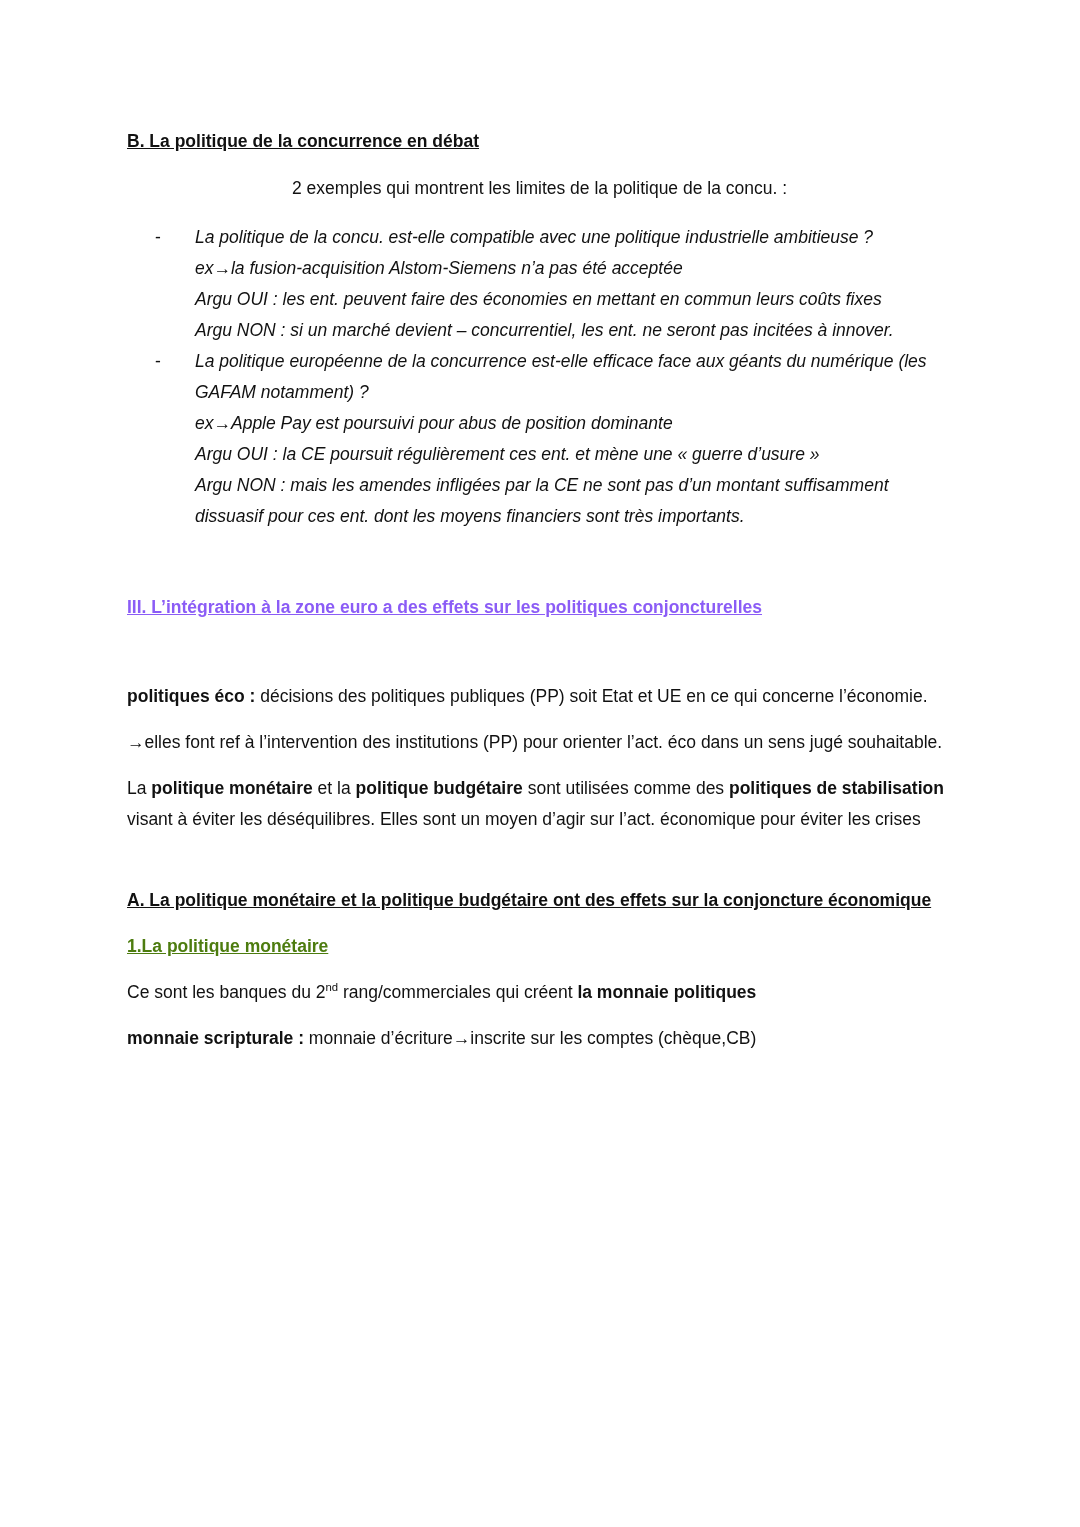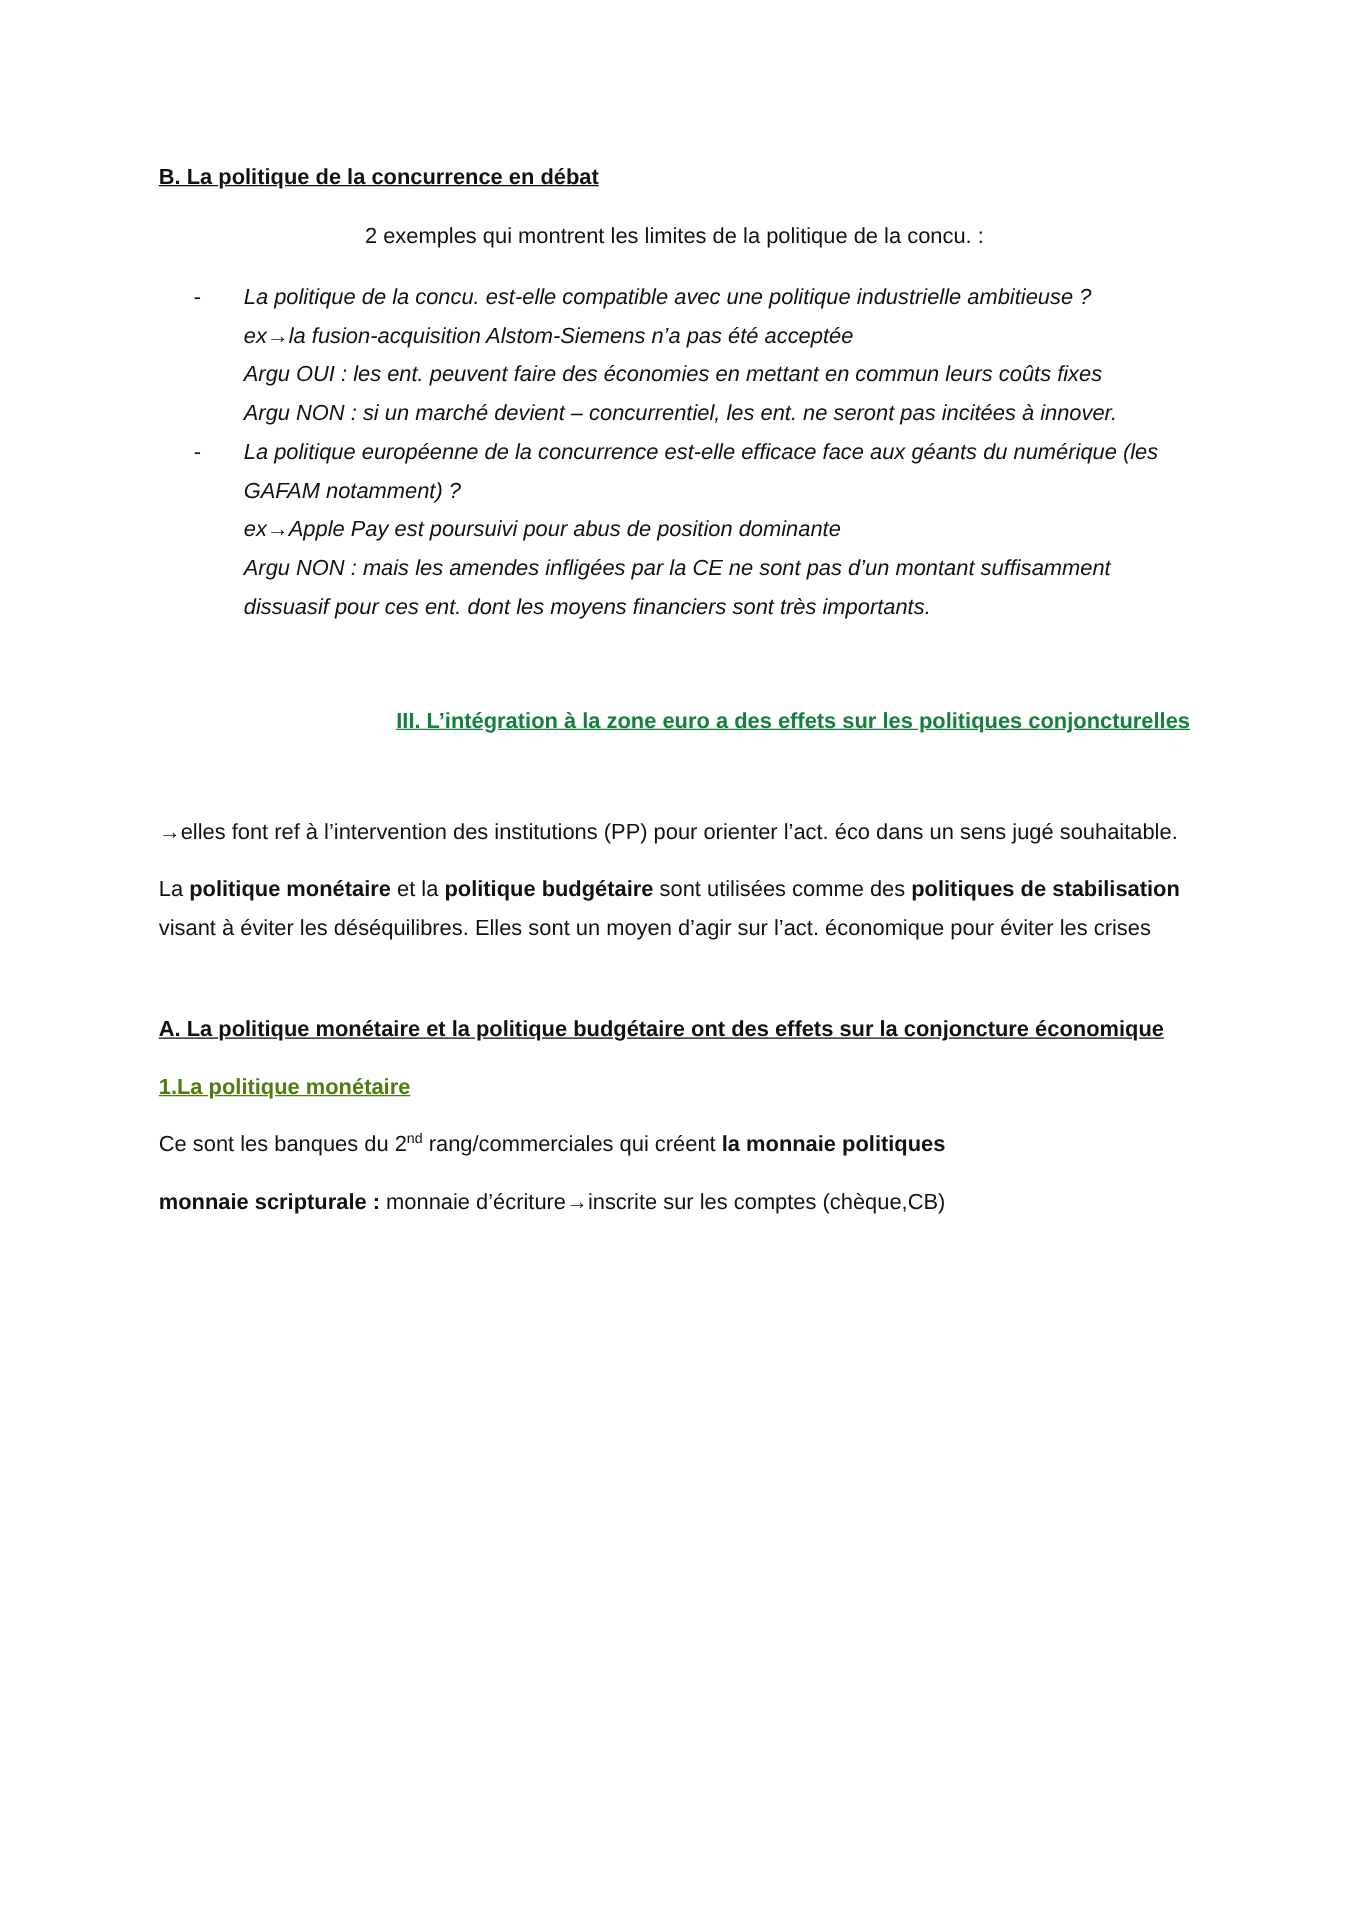--- a/index.html
+++ b/index.html
@@ -62,26 +62,28 @@
   <ul class="dash-list">
     <li>
       <span class="line">La politique de la concu. est-elle compatible avec une politique industrielle ambitieuse ?</span>
       <span class="line">ex→la fusion-acquisition Alstom-Siemens n’a pas été acceptée</span>
       <span class="line">Argu OUI : les ent. peuvent faire des économies en mettant en commun leurs coûts fixes</span>
       <span class="line">Argu NON : si un marché devient – concurrentiel, les ent. ne seront pas incitées à innover.</span>
     </li>
     <li>
       <span class="line">La politique européenne de la concurrence est-elle efficace face aux géants du numérique (les GAFAM notamment) ?</span>
       <span class="line">ex→Apple Pay est poursuivi pour abus de position dominante</span>
+      <span class="line">Argu OUI : la CE poursuit régulièrement ces ent. et mène une « guerre d’usure »</span>
       <span class="line">Argu NON : mais les amendes infligées par la CE ne sont pas d’un montant suffisamment dissuasif pour ces ent. dont les moyens financiers sont très importants.</span>
     </li>
   </ul>
 
-  <h3 class="heading h-iii" style="color: #15803d; text-align: right;">III. L’intégration à la zone euro a des effets sur les politiques conjoncturelles</h3>
+  <h3 class="heading h-iii" style="color: #8b5cf6;">III. L’intégration à la zone euro a des effets sur les politiques conjoncturelles</h3>
 
+  <p><span class="bold">politiques éco : </span><span>décisions des politiques publiques (PP) soit Etat et UE en ce qui concerne l’économie.</span></p>
 
   <p><span>→elles font ref à l’intervention des institutions (PP) pour orienter l’act. éco dans un sens jugé souhaitable.</span></p>
 
   <p><span>La </span><span class="bold">politique monétaire</span><span> et la </span><span class="bold">politique budgétaire</span><span> sont utilisées comme des </span><span class="bold">politiques de stabilisation</span><span> visant à éviter les déséquilibres. Elles sont un moyen d’agir sur l’act. économique pour éviter les crises</span></p>
 
   <h3 class="heading h-a">A. La politique monétaire et la politique budgétaire ont des effets sur la conjoncture économique</h3>
 
 
   <h4 class="heading h-1" style="color: #4d7c0f;">1.La politique monétaire</h4>
 

